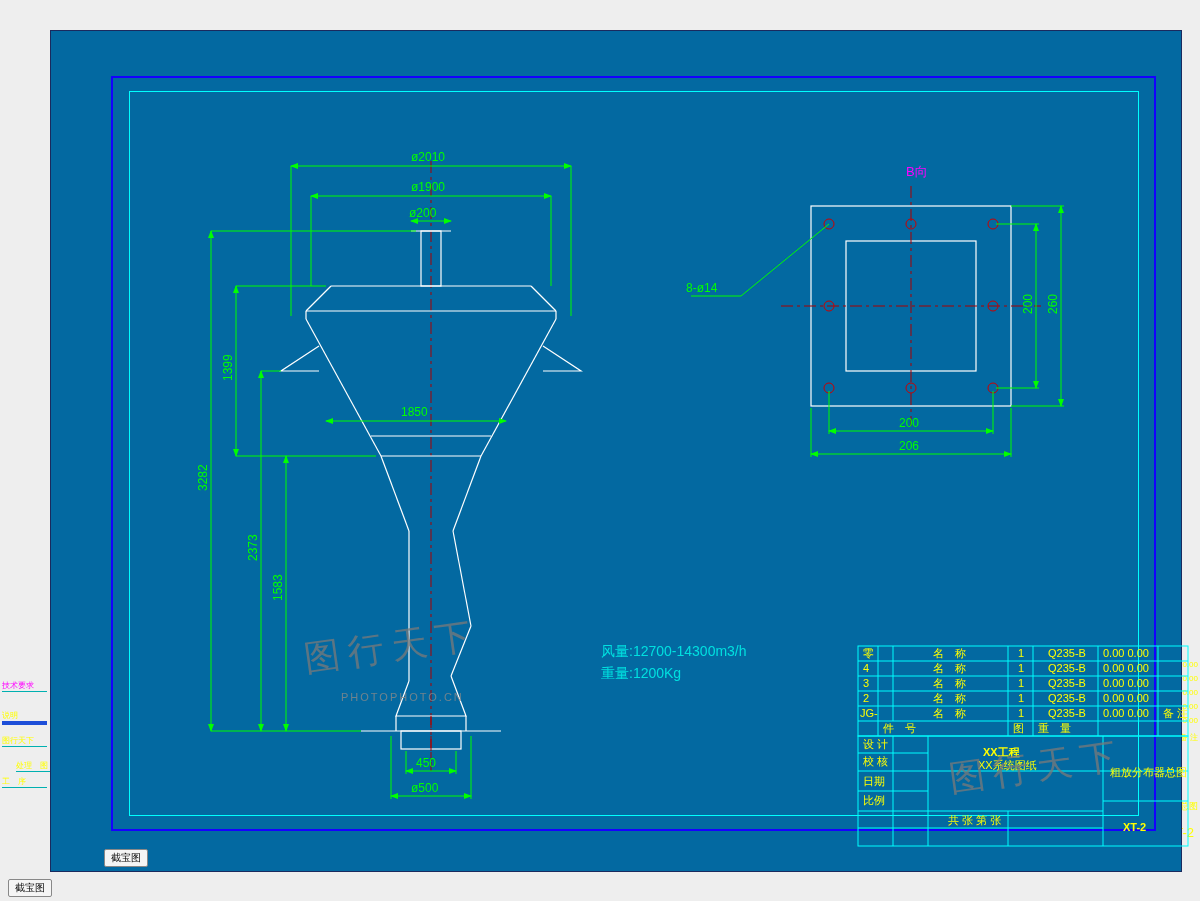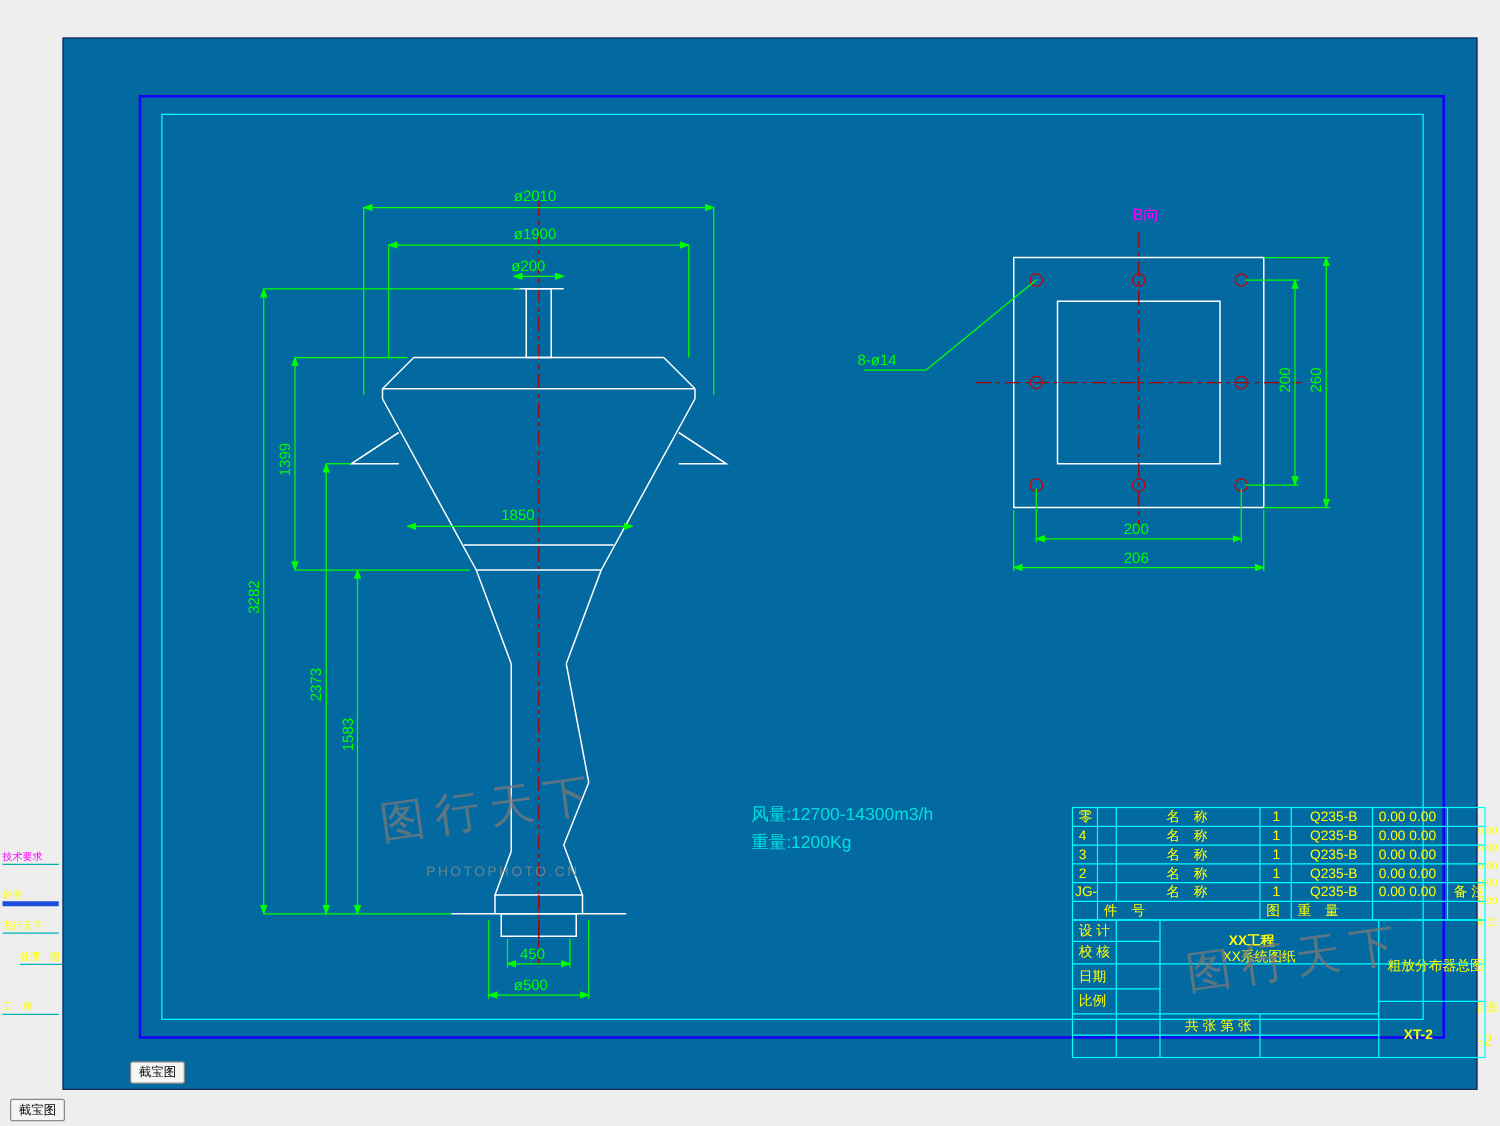--- a/index.html
+++ b/index.html
@@ -112,21 +112,21 @@
 </head>
 <body>
 
 <div class="canvas">
 
   <div class="ghost-side">
     <div class="glabel" style="top:0;left:2px;color:#ff00ff;border-bottom:1px solid #00b0b0;width:45px">技术要求</div>
     <div class="glabel" style="top:30px;left:2px;border-bottom:4px solid #1d4ed8;width:45px">说明</div>
     <div class="glabel" style="top:55px;left:2px;border-bottom:1px solid #00b0b0;width:45px">图行天下</div>
     <div class="glabel" style="top:80px;left:16px;border-bottom:1px solid #00b0b0;width:45px">处理　图</div>
-    <div class="glabel" style="top:120px;left:2px;border-bottom:1px solid #00b0b0;width:45px">工　序</div>
+    <div class="glabel" style="top:96px;left:2px;border-bottom:1px solid #00b0b0;width:45px">工　序</div>
   </div>
 
   <div class="ghost-br">
     <div class="gcell" style="top:0;right:2px">0.00</div>
     <div class="gcell" style="top:14px;right:2px">0.00</div>
     <div class="gcell" style="top:28px;right:2px">0.00</div>
     <div class="gcell" style="top:42px;right:2px">0.00</div>
     <div class="gcell" style="top:56px;right:2px">0.00</div>
     <div class="gcell" style="top:72px;right:2px">备 注</div>
     <div class="gcell" style="top:140px;right:2px;font-size:9px">分布器总图</div>

